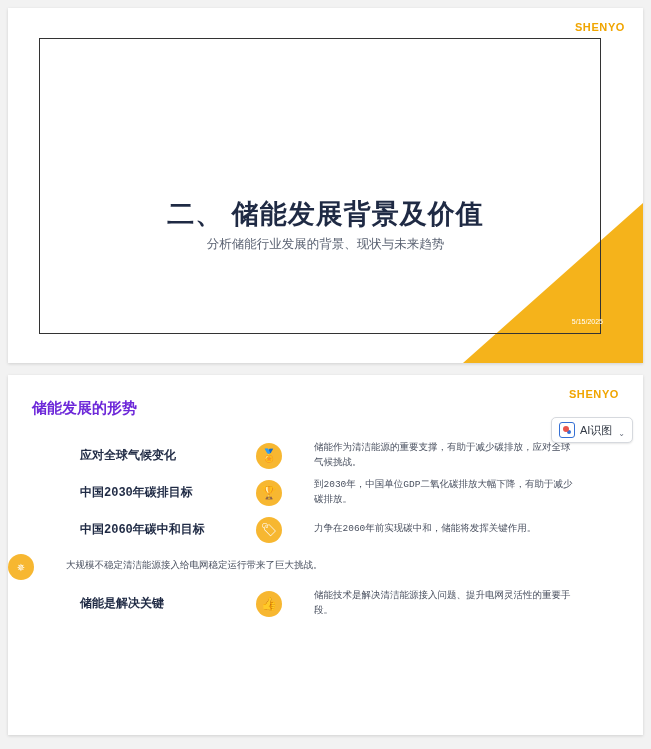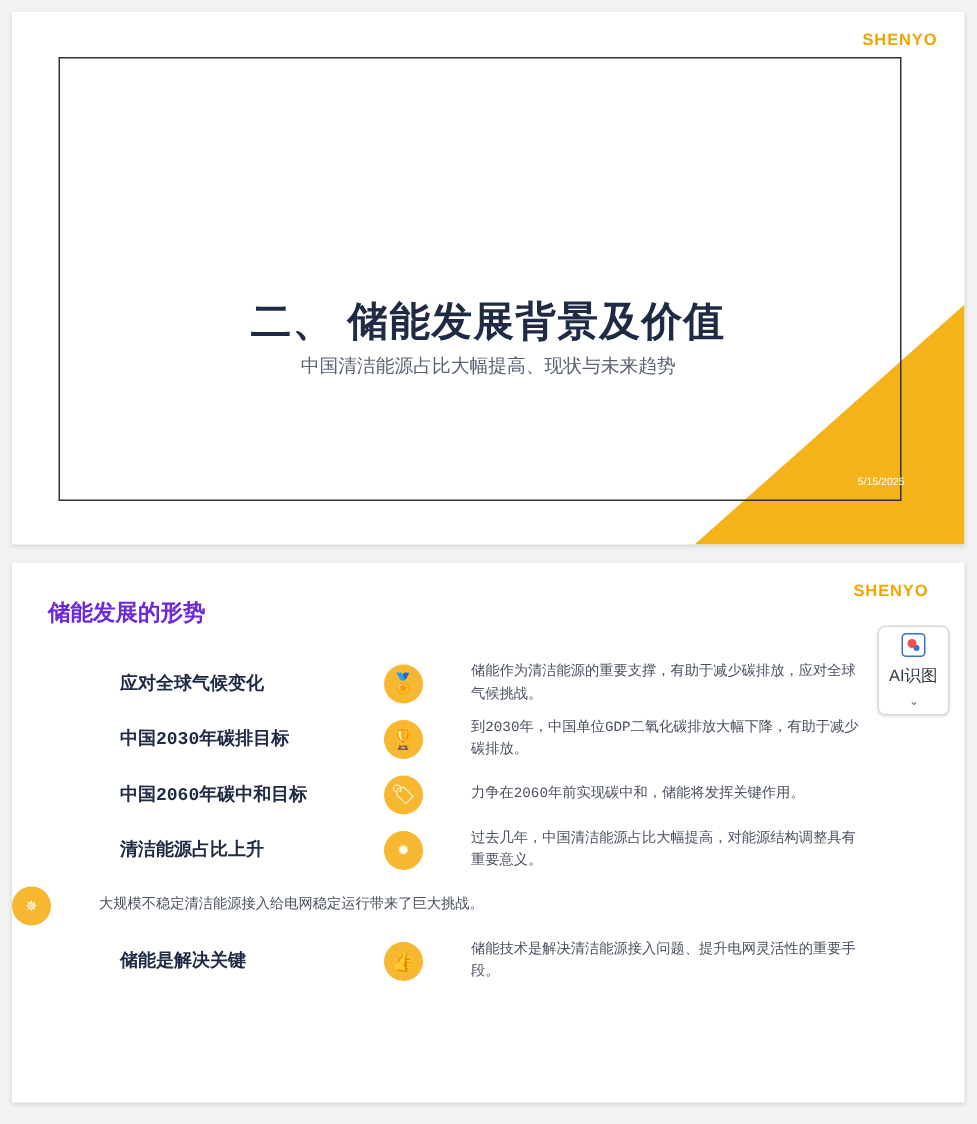--- a/index.html
+++ b/index.html
@@ -120,32 +120,31 @@
     font-weight: bold;
     letter-spacing: 0.6px;
     color: #f0a500;
   }
 
   .ai-btn {
     position: absolute;
     right: 10px;
     top: 42px;
     display: flex;
-    align-items: center;
+    align-items: flex-end;
     gap: 5px;
     background: #ffffff;
     border: 1px solid #d6d9de;
     border-radius: 5px;
     padding: 4px 7px;
     font-size: 11px;
     color: #333a45;
     box-shadow: 0 1px 2px rgba(0,0,0,0.10);
     cursor: pointer;
     z-index: 10;
-    flex-direction: column;
   }
   .ai-icon {
     width: 14px;
     height: 14px;
     border-radius: 3px;
     background: #ffffff;
     border: 1px solid #3570d4;
     position: relative;
     display: inline-block;
   }
@@ -209,21 +208,21 @@
 </head>
 <body>
 
 <div class="deck">
 
   <div class="slide1">
     <div class="wedge"></div>
     <div class="brand-top">SHENYO</div>
     <div class="slide1-frame"></div>
     <div class="slide1-title">二、 储能发展背景及价值</div>
-    <div class="slide1-sub">中国清洁能源占比大幅提高、现状与未来趋势</div>
+    <div class="slide1-sub">分析储能行业发展的背景、现状与未来趋势</div>
     <div class="slide1-date">5/15/2025</div>
   </div>
 
   <div class="slide2">
     <div class="brand-top2">SHENYO</div>
     <div class="slide2-title">储能发展的形势</div>
 
     <div class="ai-btn">
       <span class="ai-icon"></span>
       <span>AI识图</span>
@@ -243,25 +242,20 @@
         <div class="row-icon">🏆</div>
         <div class="row-text">到2030年，中国单位GDP二氧化碳排放大幅下降，有助于减少碳排放。</div>
       </div>
 
       <div class="row">
         <div class="row-label">中国2060年碳中和目标</div>
         <div class="row-icon">🏷</div>
         <div class="row-text">力争在2060年前实现碳中和，储能将发挥关键作用。</div>
       </div>
 
-      <div class="row">
-        <div class="row-label">清洁能源占比上升</div>
-        <div class="row-icon">✹</div>
-        <div class="row-text">过去几年，中国清洁能源占比大幅提高，对能源结构调整具有重要意义。</div>
-      </div>
 
       <div class="row">
         <div class="row-icon">✵</div>
         <div class="row-text">大规模不稳定清洁能源接入给电网稳定运行带来了巨大挑战。</div>
       </div>
 
       <div class="row">
         <div class="row-label">储能是解决关键</div>
         <div class="row-icon">👍</div>
         <div class="row-text">储能技术是解决清洁能源接入问题、提升电网灵活性的重要手段。</div>

